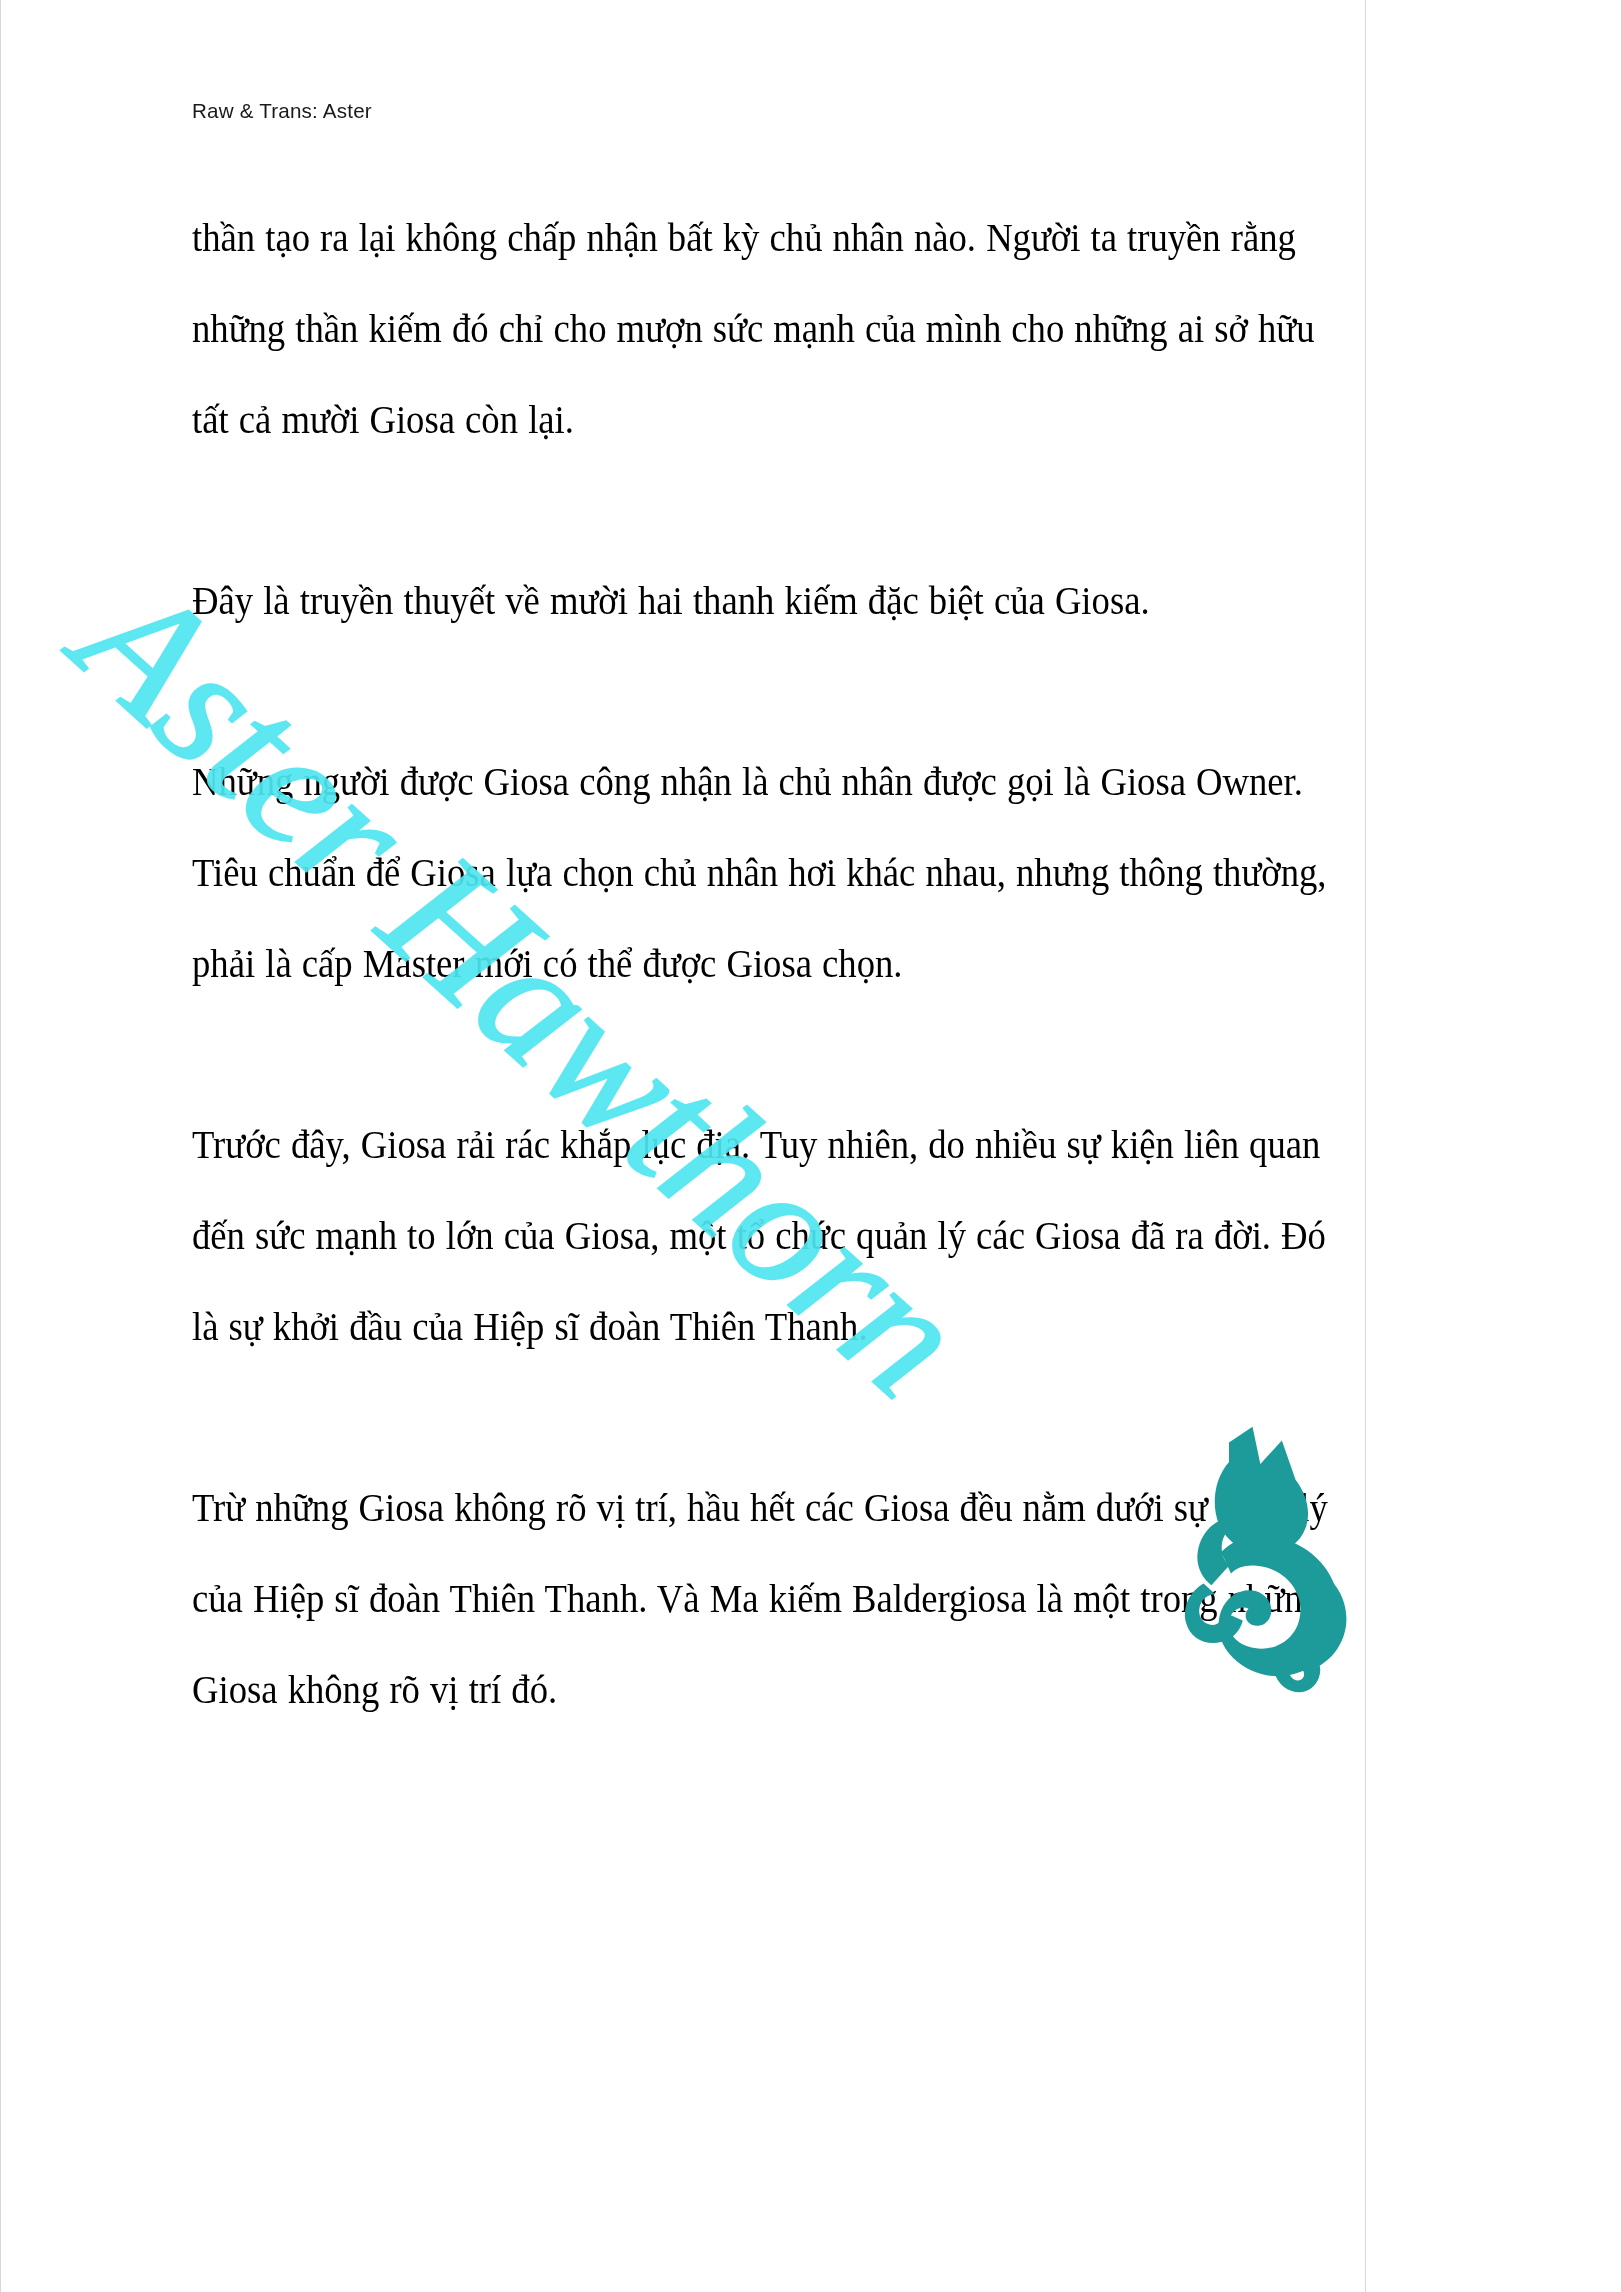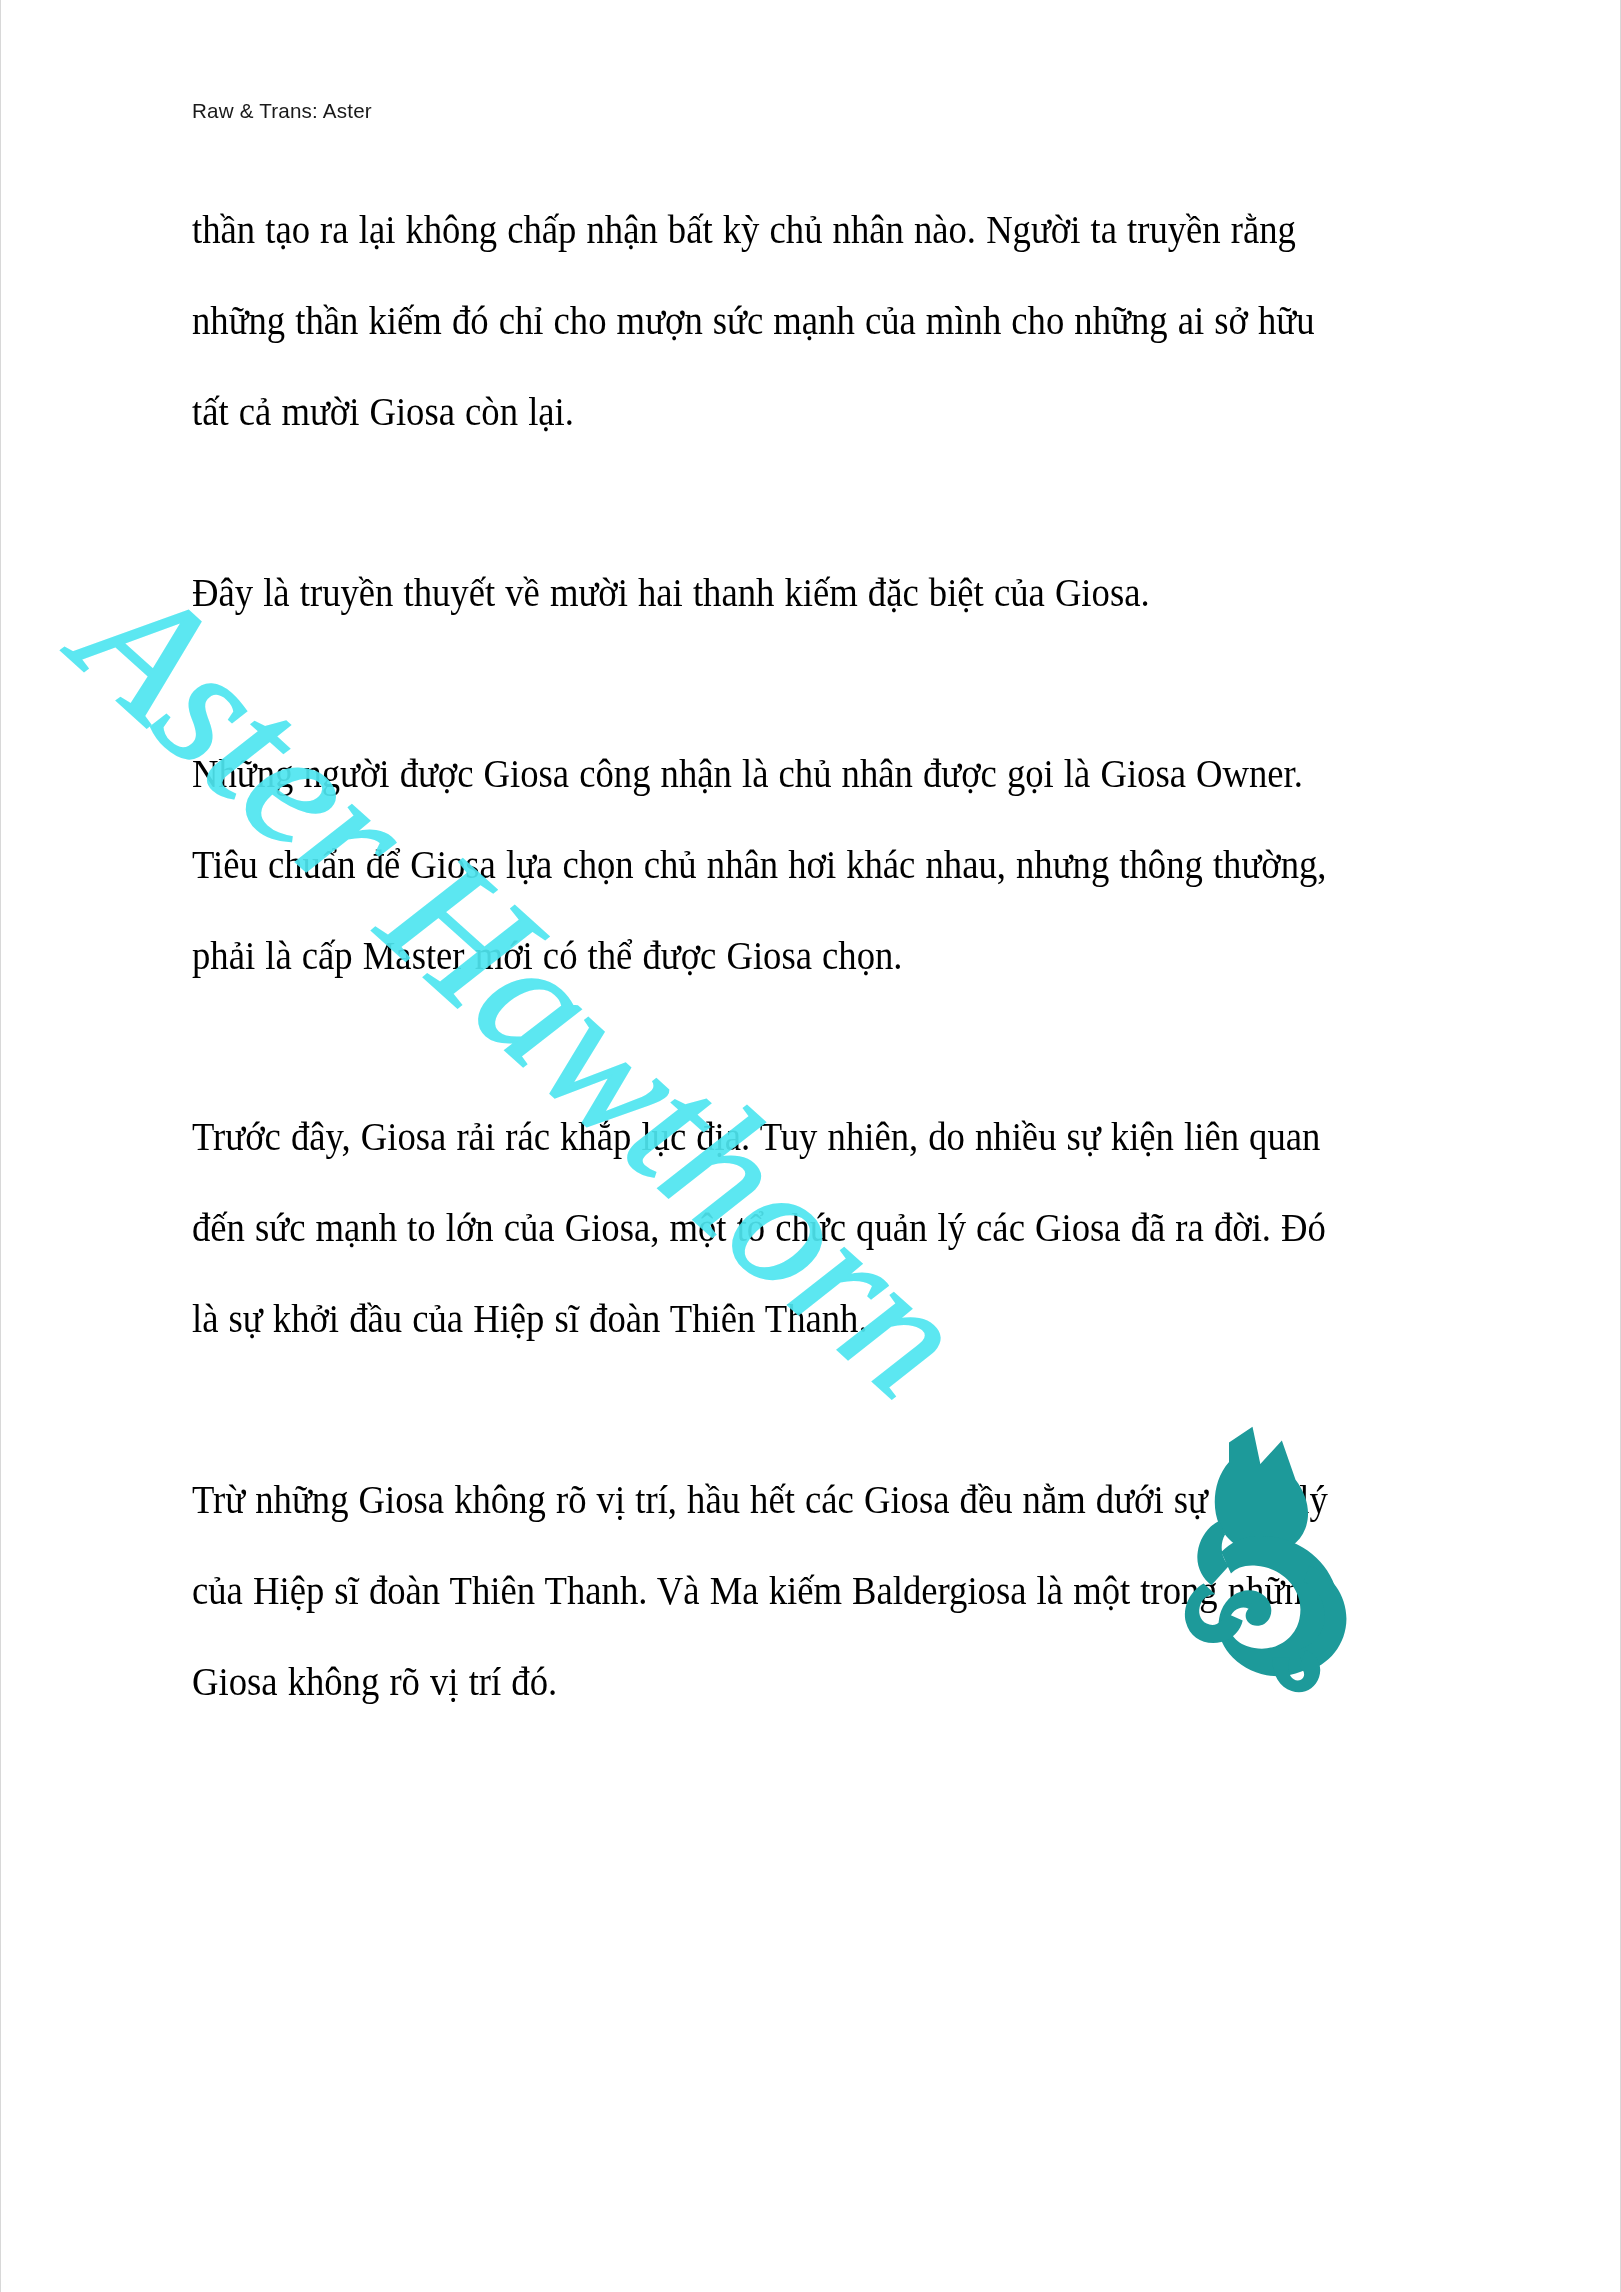--- a/index.html
+++ b/index.html
@@ -13,21 +13,21 @@
     position: relative;
     overflow: hidden;
     font-family: "Liberation Serif", "DejaVu Serif", serif;
   }
 
   
   .page {
     position: absolute;
     left: 0;
     top: 0;
-    width: 1621px;
+    width: 1366px;
     height: 2293px;
     background: #ffffff;
     overflow: hidden;
   }
 
   
   .page-edge {
     position: absolute;
     top: 0;
     width: 1px;
@@ -47,21 +47,21 @@
     line-height: 25.5px;
     color: #1a1a1a;
     letter-spacing: 0.2px;
     white-space: nowrap;
   }
 
   
   .content {
     position: absolute;
     left: 192px;
-    top: 184px;
+    top: 192px;
     width: 1243px;
   }
 
   .para {
     margin: 0 0 0 0;
     font-family: "Liberation Serif", "DejaVu Serif", serif;
     font-size: 39px;
     line-height: 91px;
     color: #000000;
     text-align: left;

